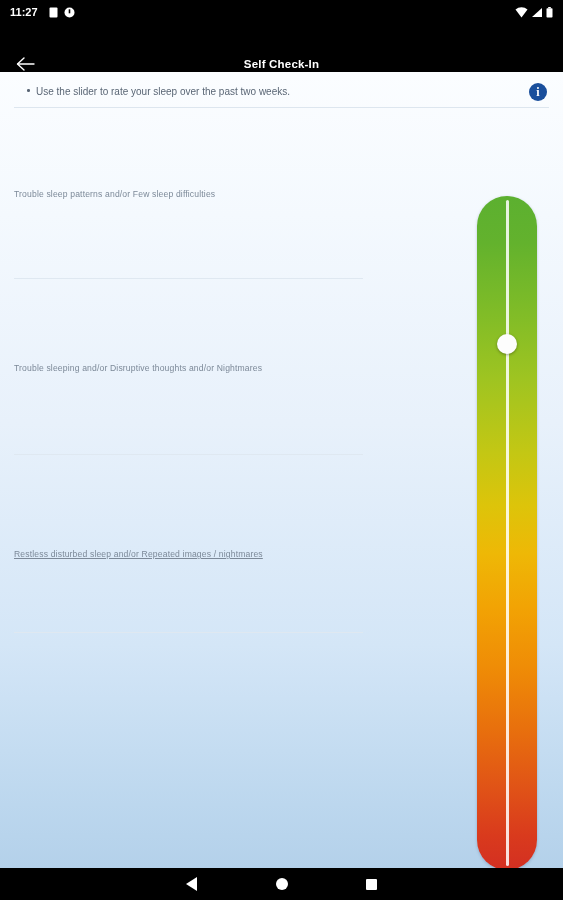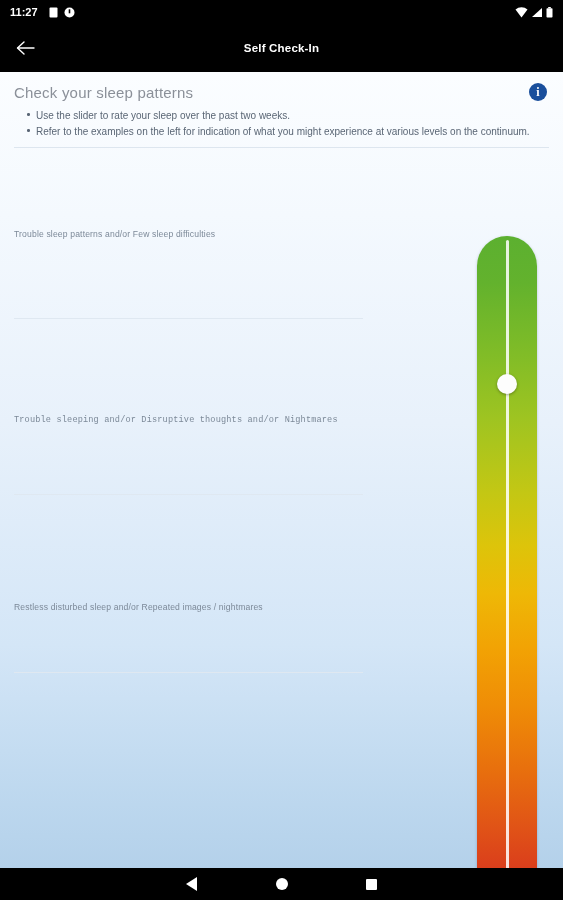--- a/index.html
+++ b/index.html
@@ -47,21 +47,21 @@
   .status-spacer { flex: 1; }
   .status-right-icons {
     display: flex;
     align-items: center;
     gap: 3px;
   }
 
   
   .app-bar {
     position: absolute;
-    left: 0; top: 24px;
+    left: 0; top: 40px;
     width: 563px; height: 48px;
     background: #000;
     display: flex;
     align-items: center;
   }
   .app-bar-back {
     width: 48px; height: 48px;
     display: flex; align-items: center; justify-content: center;
     margin-left: 2px;
   }
@@ -299,38 +299,36 @@
         <span class="ham-line"></span>
         <span class="ham-line"></span>
         <span class="ham-line"></span>
       </span>
     </div>
   </div>
 
   <div class="content">
 
     <div class="header-block">
-      <div class="page-title">Check your sleep patterns</div>
       <div class="info-badge">i</div>
       <ul class="bullets">
         <li>Use the slider to rate your sleep over the past two weeks.</li>
-        <li>Refer to the examples on the left for indication of what you might experience at various levels on the continuum.</li>
       </ul>
     </div>
     <div class="header-rule"></div>
 
     <div class="scale-area">
 
       <span class="scale-label" style="top:81px;">Trouble sleep patterns and/or Few sleep difficulties</span>
       <span class="scale-divider" style="top:170px;"></span>
 
-      <span class="scale-label" style="top:267px;font-family:Liberation Mono, monospace;">Trouble sleeping and/or Disruptive thoughts and/or Nightmares</span>
+      <span class="scale-label" style="top:255px;">Trouble sleeping and/or Disruptive thoughts and/or Nightmares</span>
       <span class="scale-divider" style="top:346px;"></span>
 
-      <span class="scale-label" style="top:454px;">Restless disturbed sleep and/or Repeated images / nightmares</span>
+      <span class="scale-label" style="top:441px;text-decoration:underline;">Restless disturbed sleep and/or Repeated images / nightmares</span>
       <span class="scale-divider" style="top:524px;"></span>
 
 
       <div class="slider-wrap">
         <div class="slider-track"></div>
         <div class="slider-centerline"></div>
         <div class="slider-thumb"></div>
       </div>
 
     </div>

